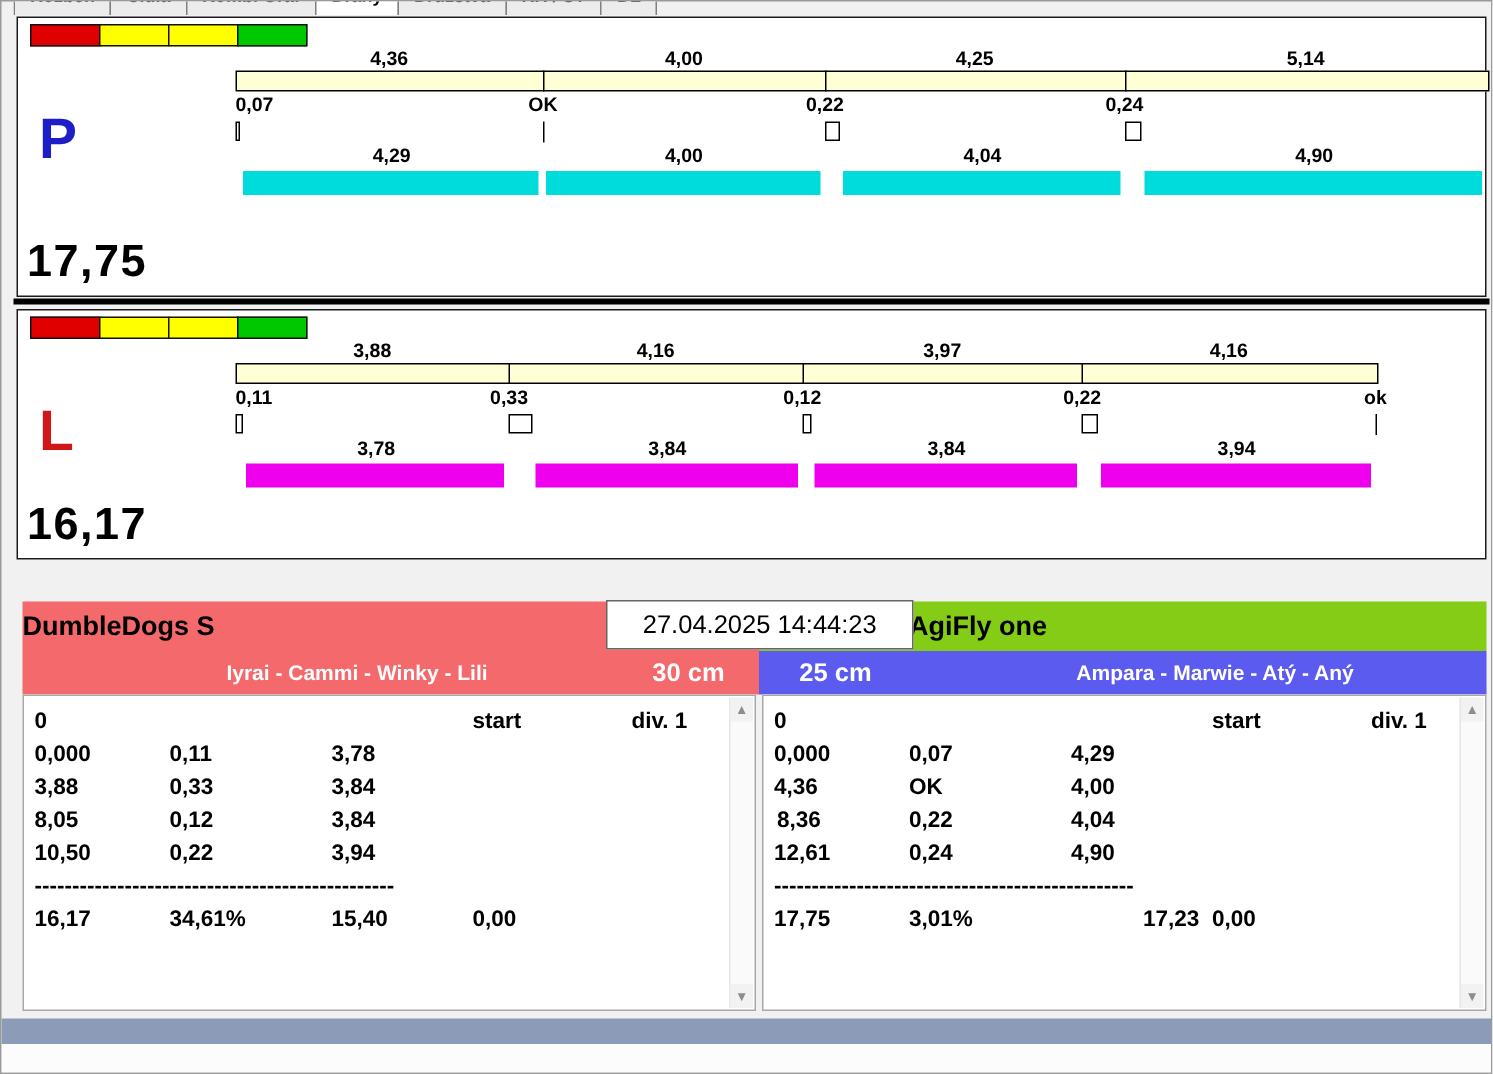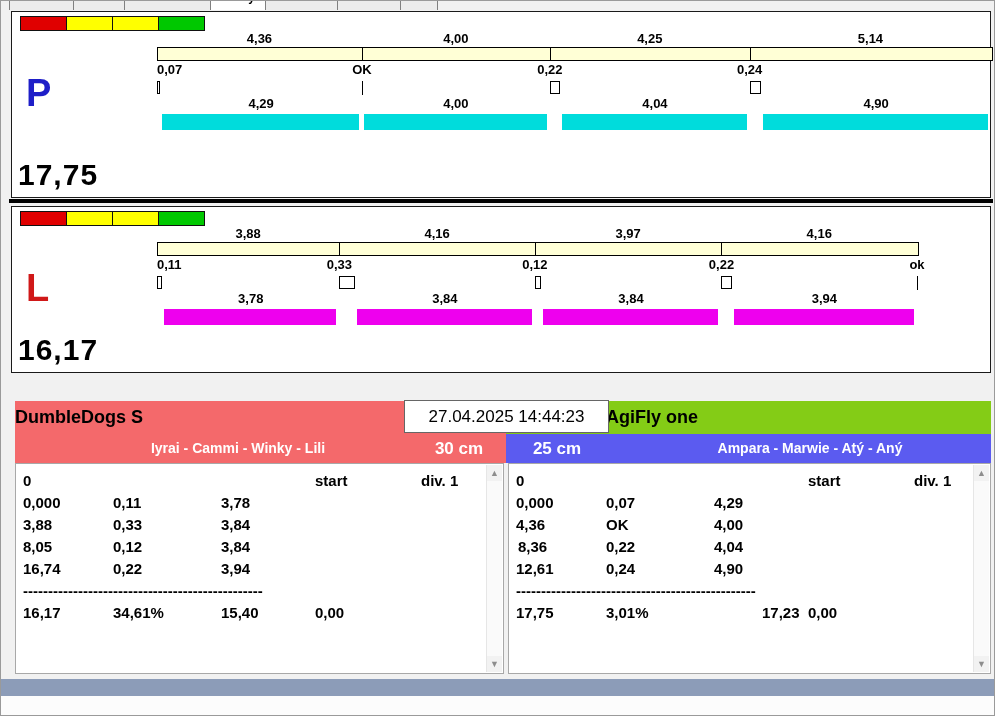--- a/index.html
+++ b/index.html
@@ -187,21 +187,21 @@
         <div class="tcell" style="left: 404px; top: 6px;">div. 1</div>
         <div class="tcell" style="left: 6px; top: 28px;">0,000</div>
         <div class="tcell" style="left: 96px; top: 28px;">0,11</div>
         <div class="tcell" style="left: 204px; top: 28px;">3,78</div>
         <div class="tcell" style="left: 6px; top: 50px;">3,88</div>
         <div class="tcell" style="left: 96px; top: 50px;">0,33</div>
         <div class="tcell" style="left: 204px; top: 50px;">3,84</div>
         <div class="tcell" style="left: 6px; top: 72px;">8,05</div>
         <div class="tcell" style="left: 96px; top: 72px;">0,12</div>
         <div class="tcell" style="left: 204px; top: 72px;">3,84</div>
-        <div class="tcell" style="left: 6px; top: 94px;">16,74</div>
+        <div class="tcell" style="left: 6px; top: 94px;">10,50</div>
         <div class="tcell" style="left: 96px; top: 94px;">0,22</div>
         <div class="tcell" style="left: 204px; top: 94px;">3,94</div>
         <div class="tsep" style="top: 116px;">------------------------------------------------</div>
         <div class="tcell" style="left: 6px; top: 138px;">16,17</div>
         <div class="tcell" style="left: 96px; top: 138px;">34,61%</div>
         <div class="tcell" style="left: 204px; top: 138px;">15,40</div>
         <div class="tcell" style="left: 298px; top: 138px;">0,00</div>
       </div>
     <div class="vscroll">
       <div class="sb-btn sb-up">▲</div>

